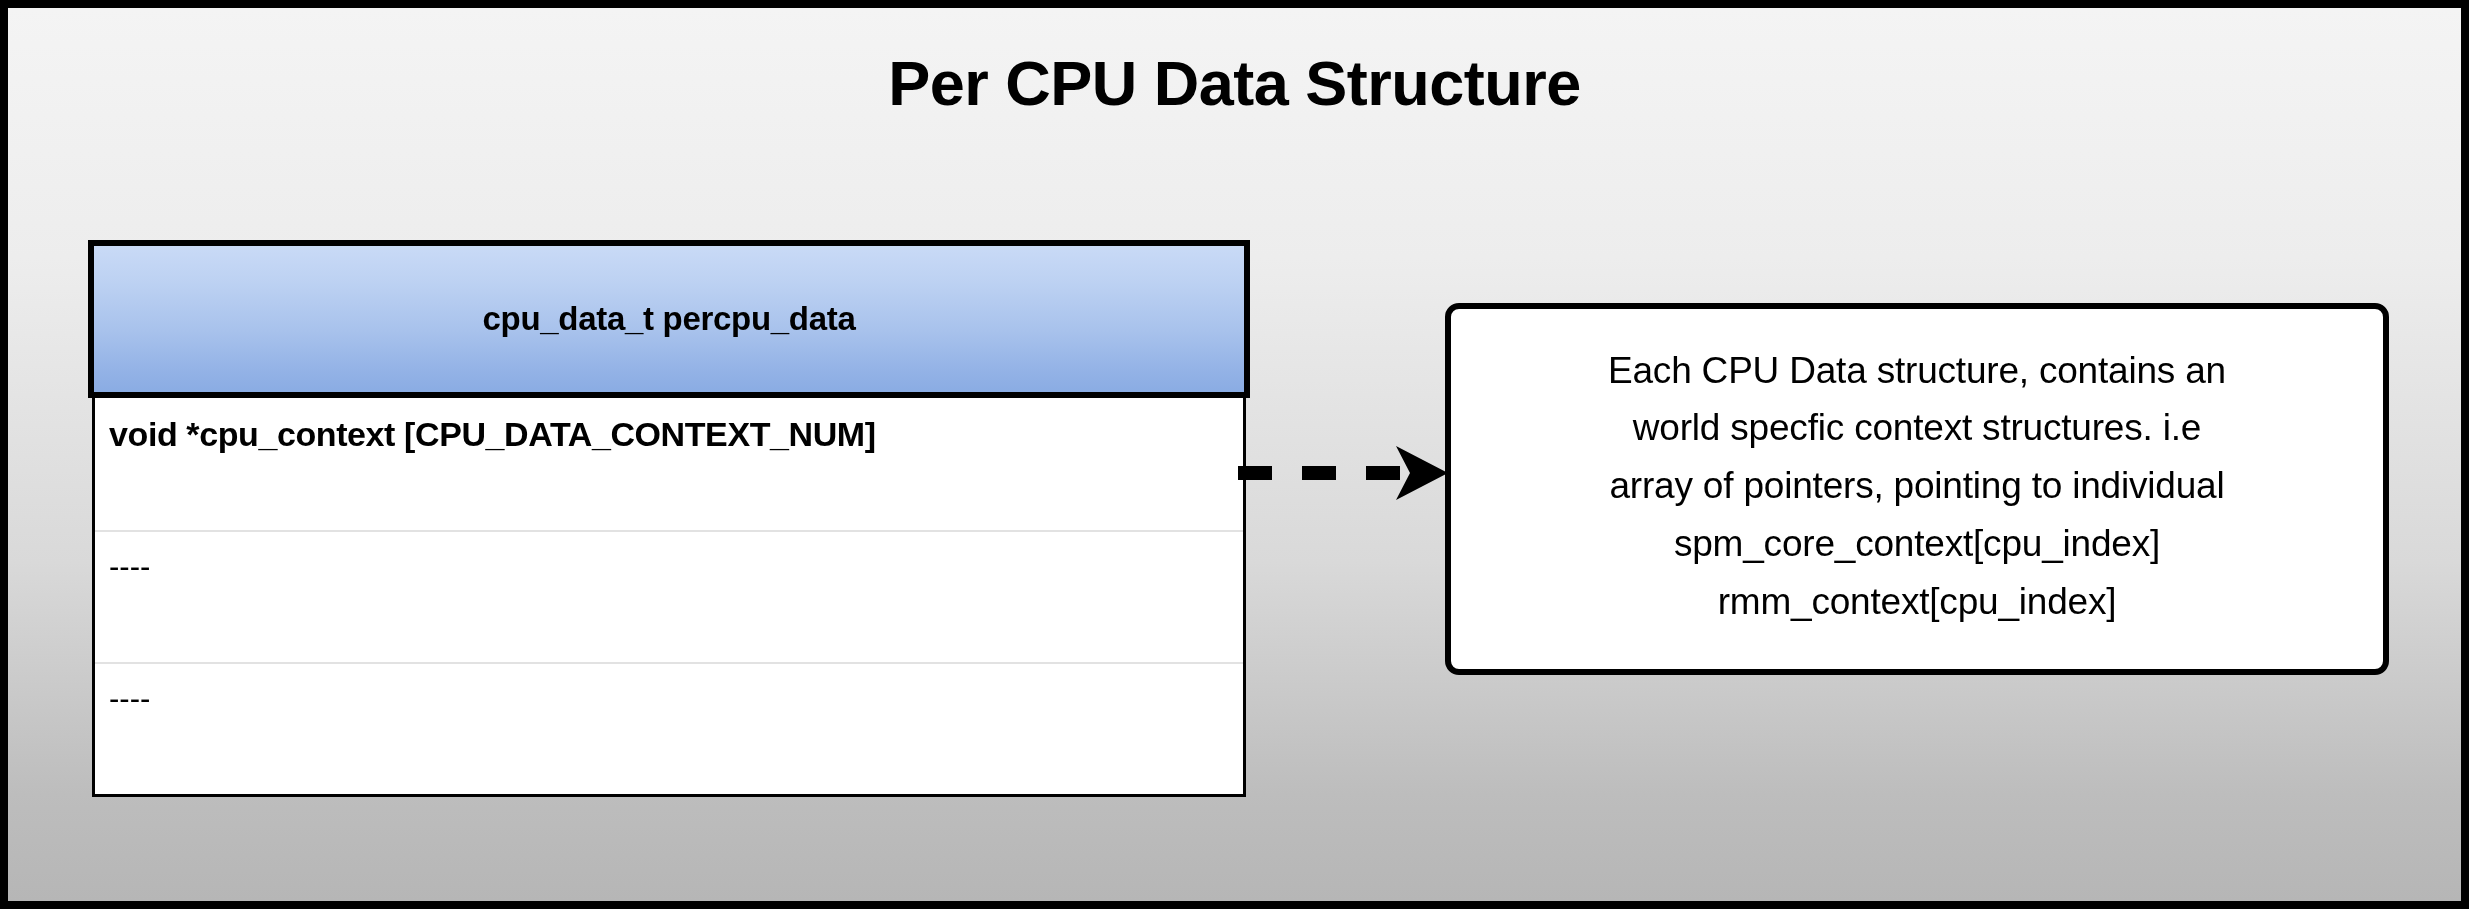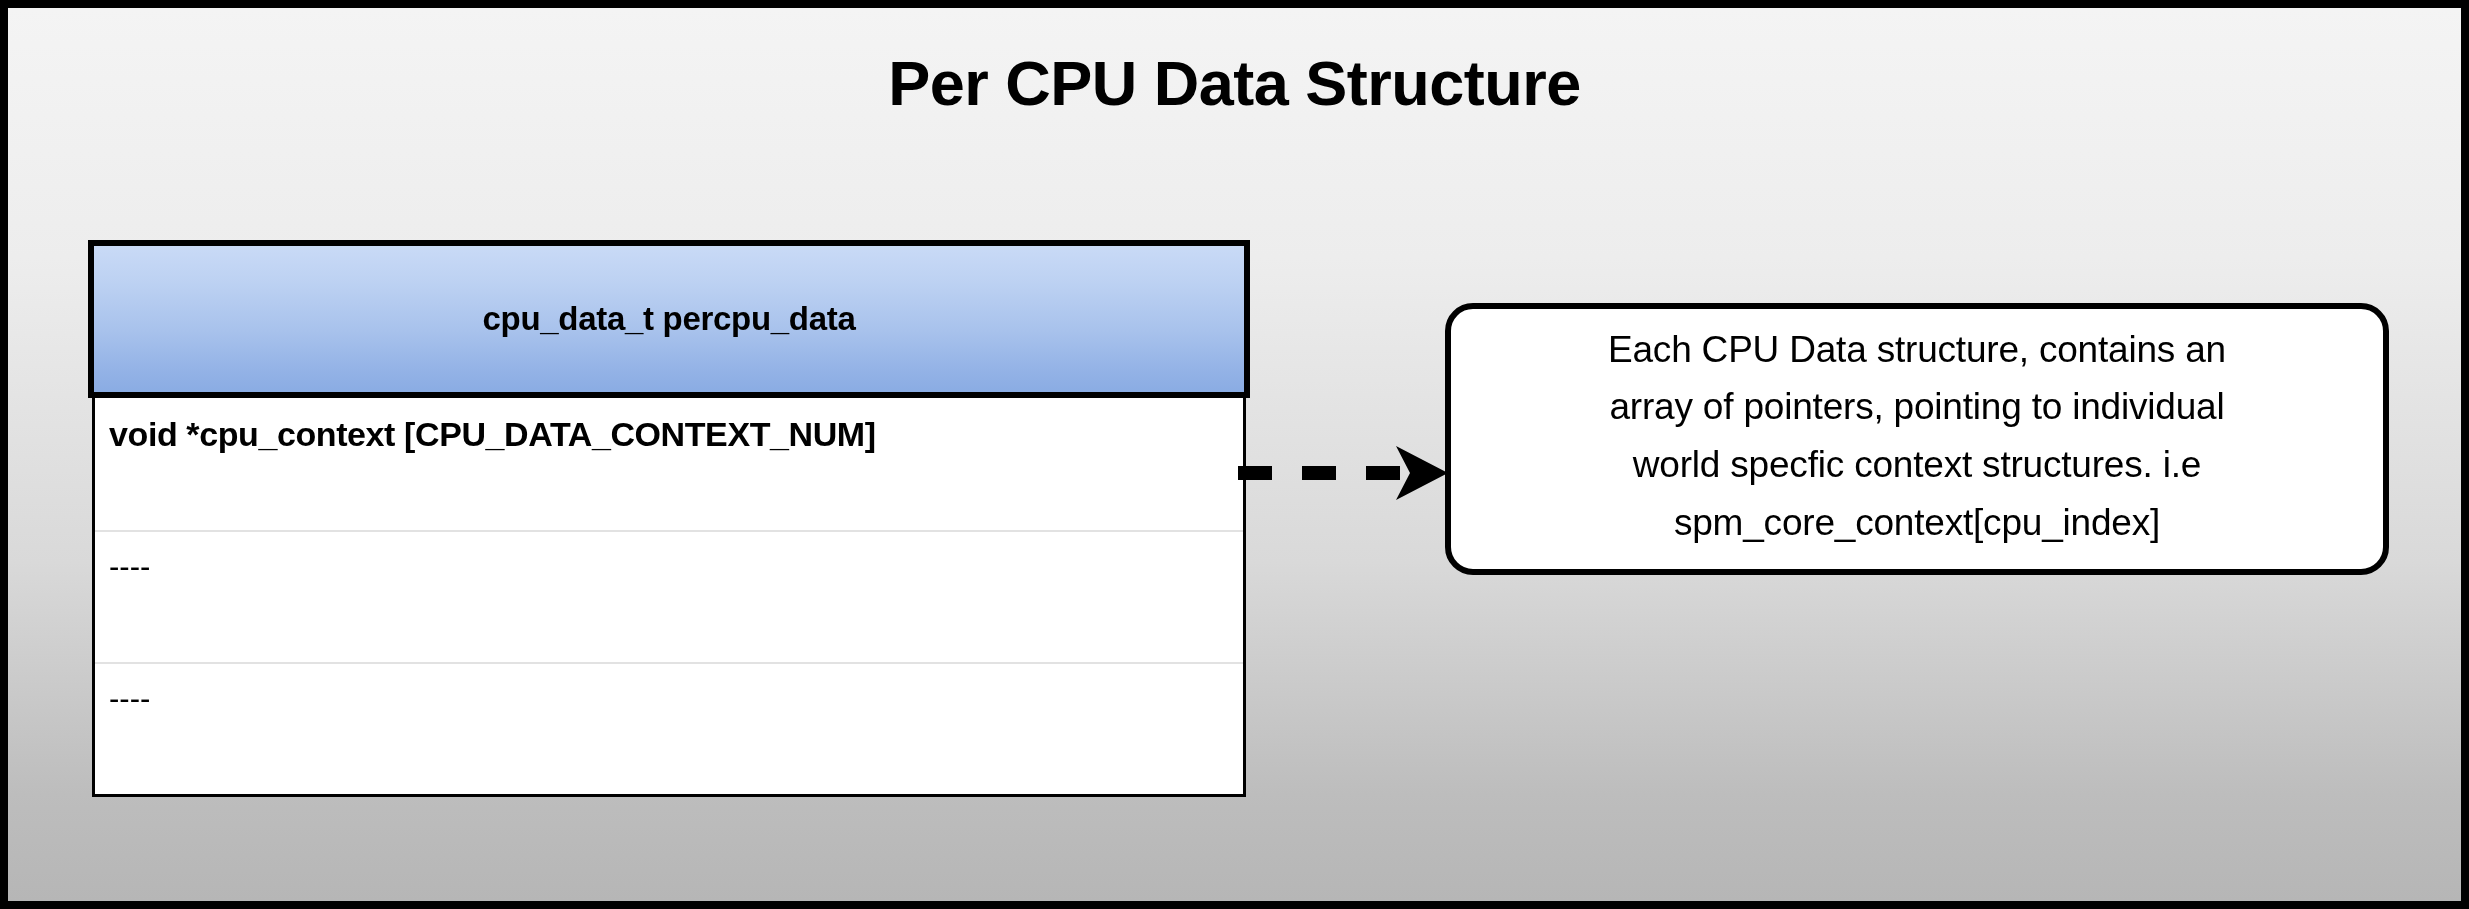--- a/index.html
+++ b/index.html
@@ -117,24 +117,24 @@
     width: 220px;
     height: 92px;
   }
 
   
   #note-box {
     position: absolute;
     left: 1437px;
     top: 295px;
     width: 944px;
-    height: 272px;
+    height: 372px;
     box-sizing: border-box;
     border: 6px solid #000000;
-    border-radius: 28px;
+    border-radius: 14px;
     background: #ffffff;
     display: flex;
     flex-direction: column;
     align-items: center;
     justify-content: center;
     padding: 4px 22px 10px 22px;
   }
 
   .note-line {
     font-family: "Liberation Sans", sans-serif;
@@ -179,18 +179,19 @@
 
   <div id="connector">
     <svg width="220" height="92" viewBox="0 0 220 92">
       <line x1="8" y1="45" x2="170" y2="45" stroke="#000000" stroke-width="14" stroke-dasharray="34,30" stroke-linecap="butt"></line>
       <path d="M 166 18 L 218 45 L 166 72 L 180 45 Z" fill="#000000"></path>
     </svg>
   </div>
 
   <div id="note-box">
     <div class="note-line">Each CPU Data structure, contains an</div>
+    <div class="note-line">world specfic context structures. i.e</div>
     <div class="note-line">array of pointers, pointing to individual</div>
-    <div class="note-line">world specfic context structures. i.e</div>
     <div class="note-line">spm_core_context[cpu_index]</div>
+    <div class="note-line">rmm_context[cpu_index]</div>
   </div>
 
 </div>
 
 </body></html>

